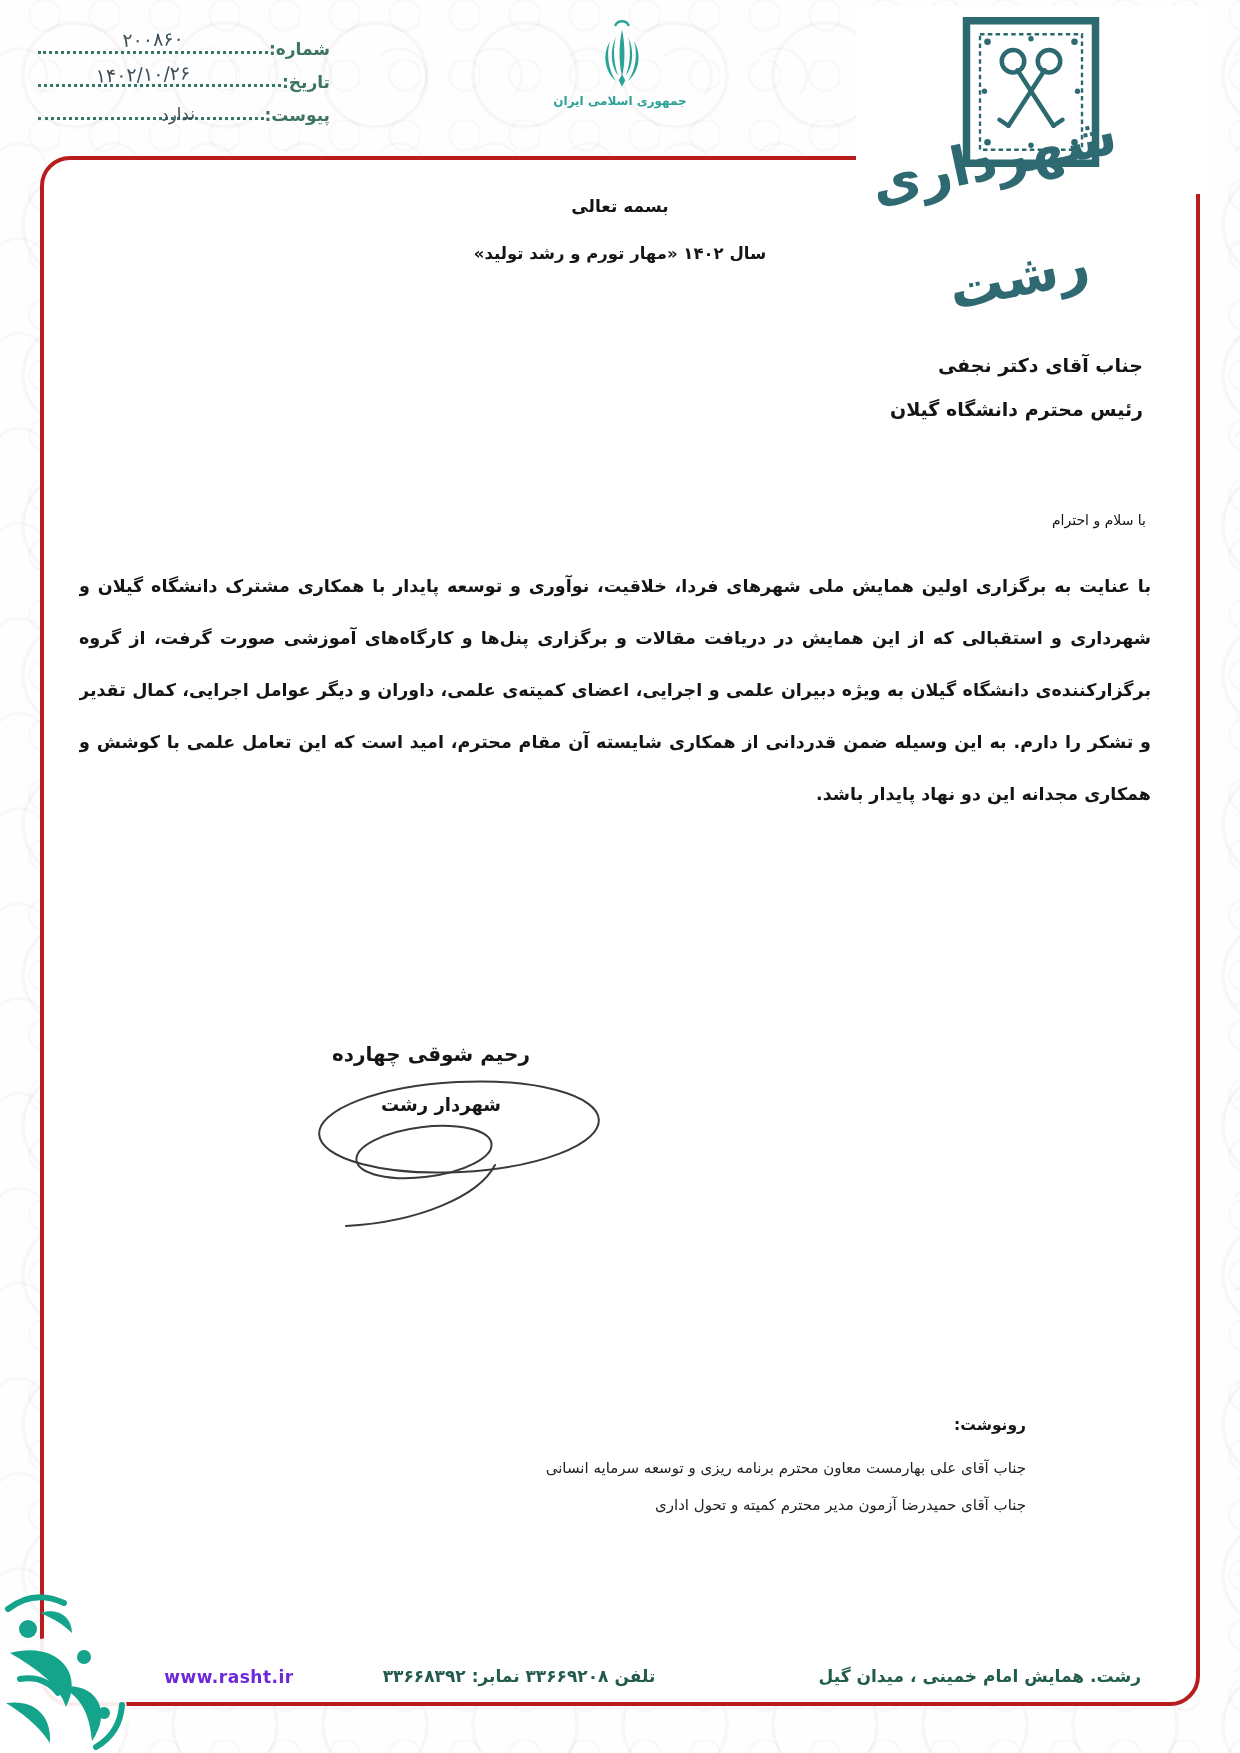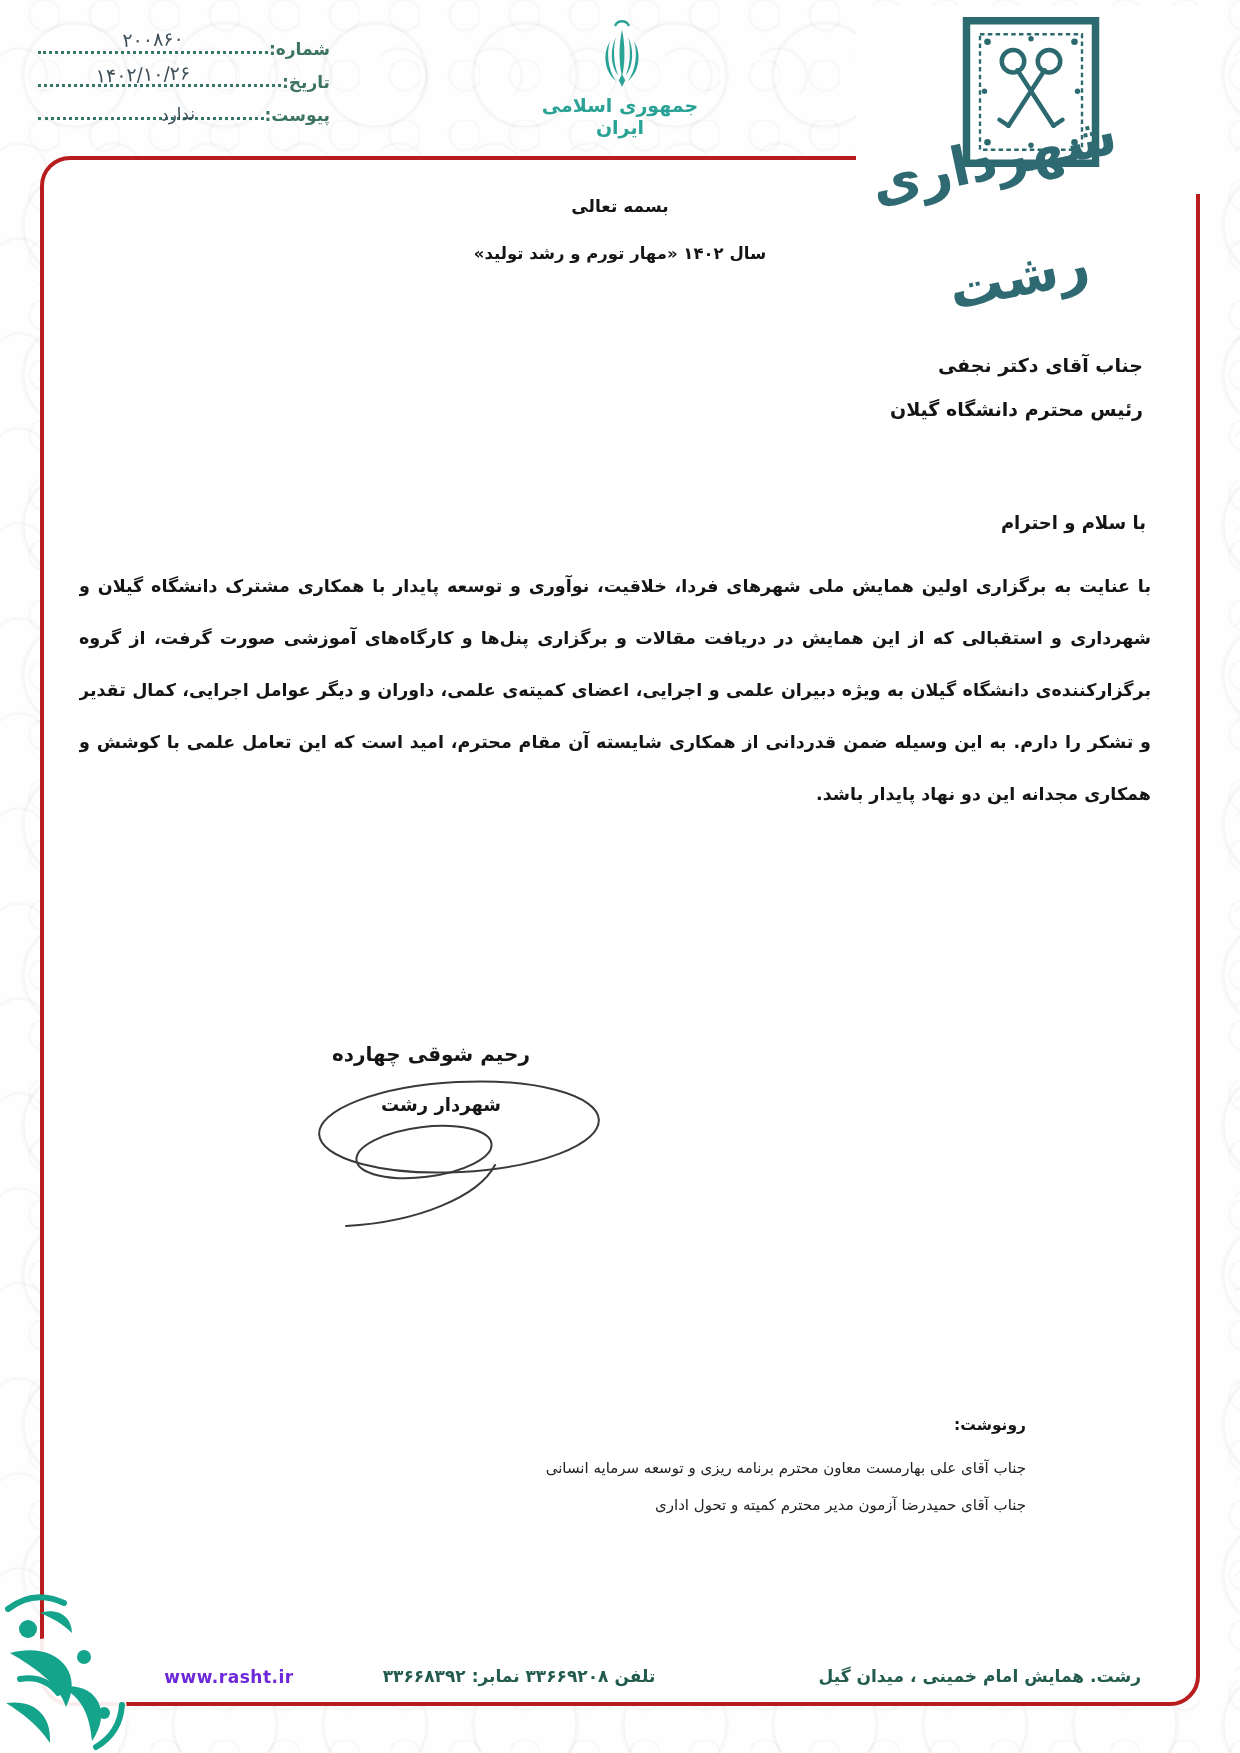--- a/index.html
+++ b/index.html
@@ -24,34 +24,34 @@
   
   .meta{left:38px;top:26px;width:292px;direction:rtl;}
   .meta-row{position:relative;height:33px;display:flex;align-items:flex-end;direction:rtl;}
   .meta-label{font-size:17px;font-weight:bold;color:#3c7460;line-height:20px;}
   .leader{flex:1;border-bottom:3px dotted #35786a;margin-bottom:5px;margin-right:1px;}
   .meta-value{position:absolute;font-size:19px;color:#3e4e58;transform:rotate(-2deg);text-align:center;direction:rtl;}
   .v-number{left:40px;bottom:9px;width:150px;}
   .v-date{left:20px;bottom:7px;width:170px;}
   .v-attach{left:90px;bottom:1px;width:100px;font-size:17px;}
   
-  .emblem-caption{left:540px;top:94px;width:160px;text-align:center;font-size:19px;font-weight:bold;color:#2aa396;direction:rtl;}
+  .emblem-caption{left:540px;top:94px;width:160px;text-align:center;font-size:12px;font-weight:bold;color:#2aa396;direction:rtl;}
   
   .logo-patch{left:856px;top:6px;width:354px;height:188px;background:#fff;}
   .calligraphy{
     left:795px;top:100px;width:400px;height:130px;line-height:120px;text-align:center;
     font-size:54px;font-weight:bold;color:#2f6a73;direction:rtl;
     transform:rotate(-12deg);
   }
   
   .besmellah{left:0;top:36px;width:100%;text-align:center;font-weight:bold;font-size:17px;direction:rtl;}
   .slogan{left:0;top:84px;width:100%;text-align:center;font-weight:bold;font-size:16.5px;direction:rtl;}
   .recipient-name{right:53px;top:194px;font-weight:bold;font-size:19px;direction:rtl;}
   .recipient-title{right:53px;top:238px;font-weight:bold;font-size:19px;direction:rtl;}
-  .salutation{right:50px;top:352px;font-weight:bold;font-size:18px;direction:rtl;}
+  .salutation{right:50px;top:352px;font-weight:normal;font-size:14px;direction:rtl;}
   .bodytext{left:35px;top:400px;width:1072px;direction:rtl;}
   .bline{
     font-size:17.5px;font-weight:bold;line-height:52px;height:52px;overflow:hidden;
     text-align:justify;text-align-last:justify;direction:rtl;
   }
   .bline.last{text-align:right;text-align-last:right;}
   
   .sig-name{left:237px;top:882px;width:300px;text-align:center;font-weight:bold;font-size:20px;direction:rtl;z-index:3;}
   .sig-title{left:247px;top:934px;width:300px;text-align:center;font-weight:bold;font-size:18px;direction:rtl;z-index:3;}
   .sig-svg{left:230px;top:904px;z-index:2;}

